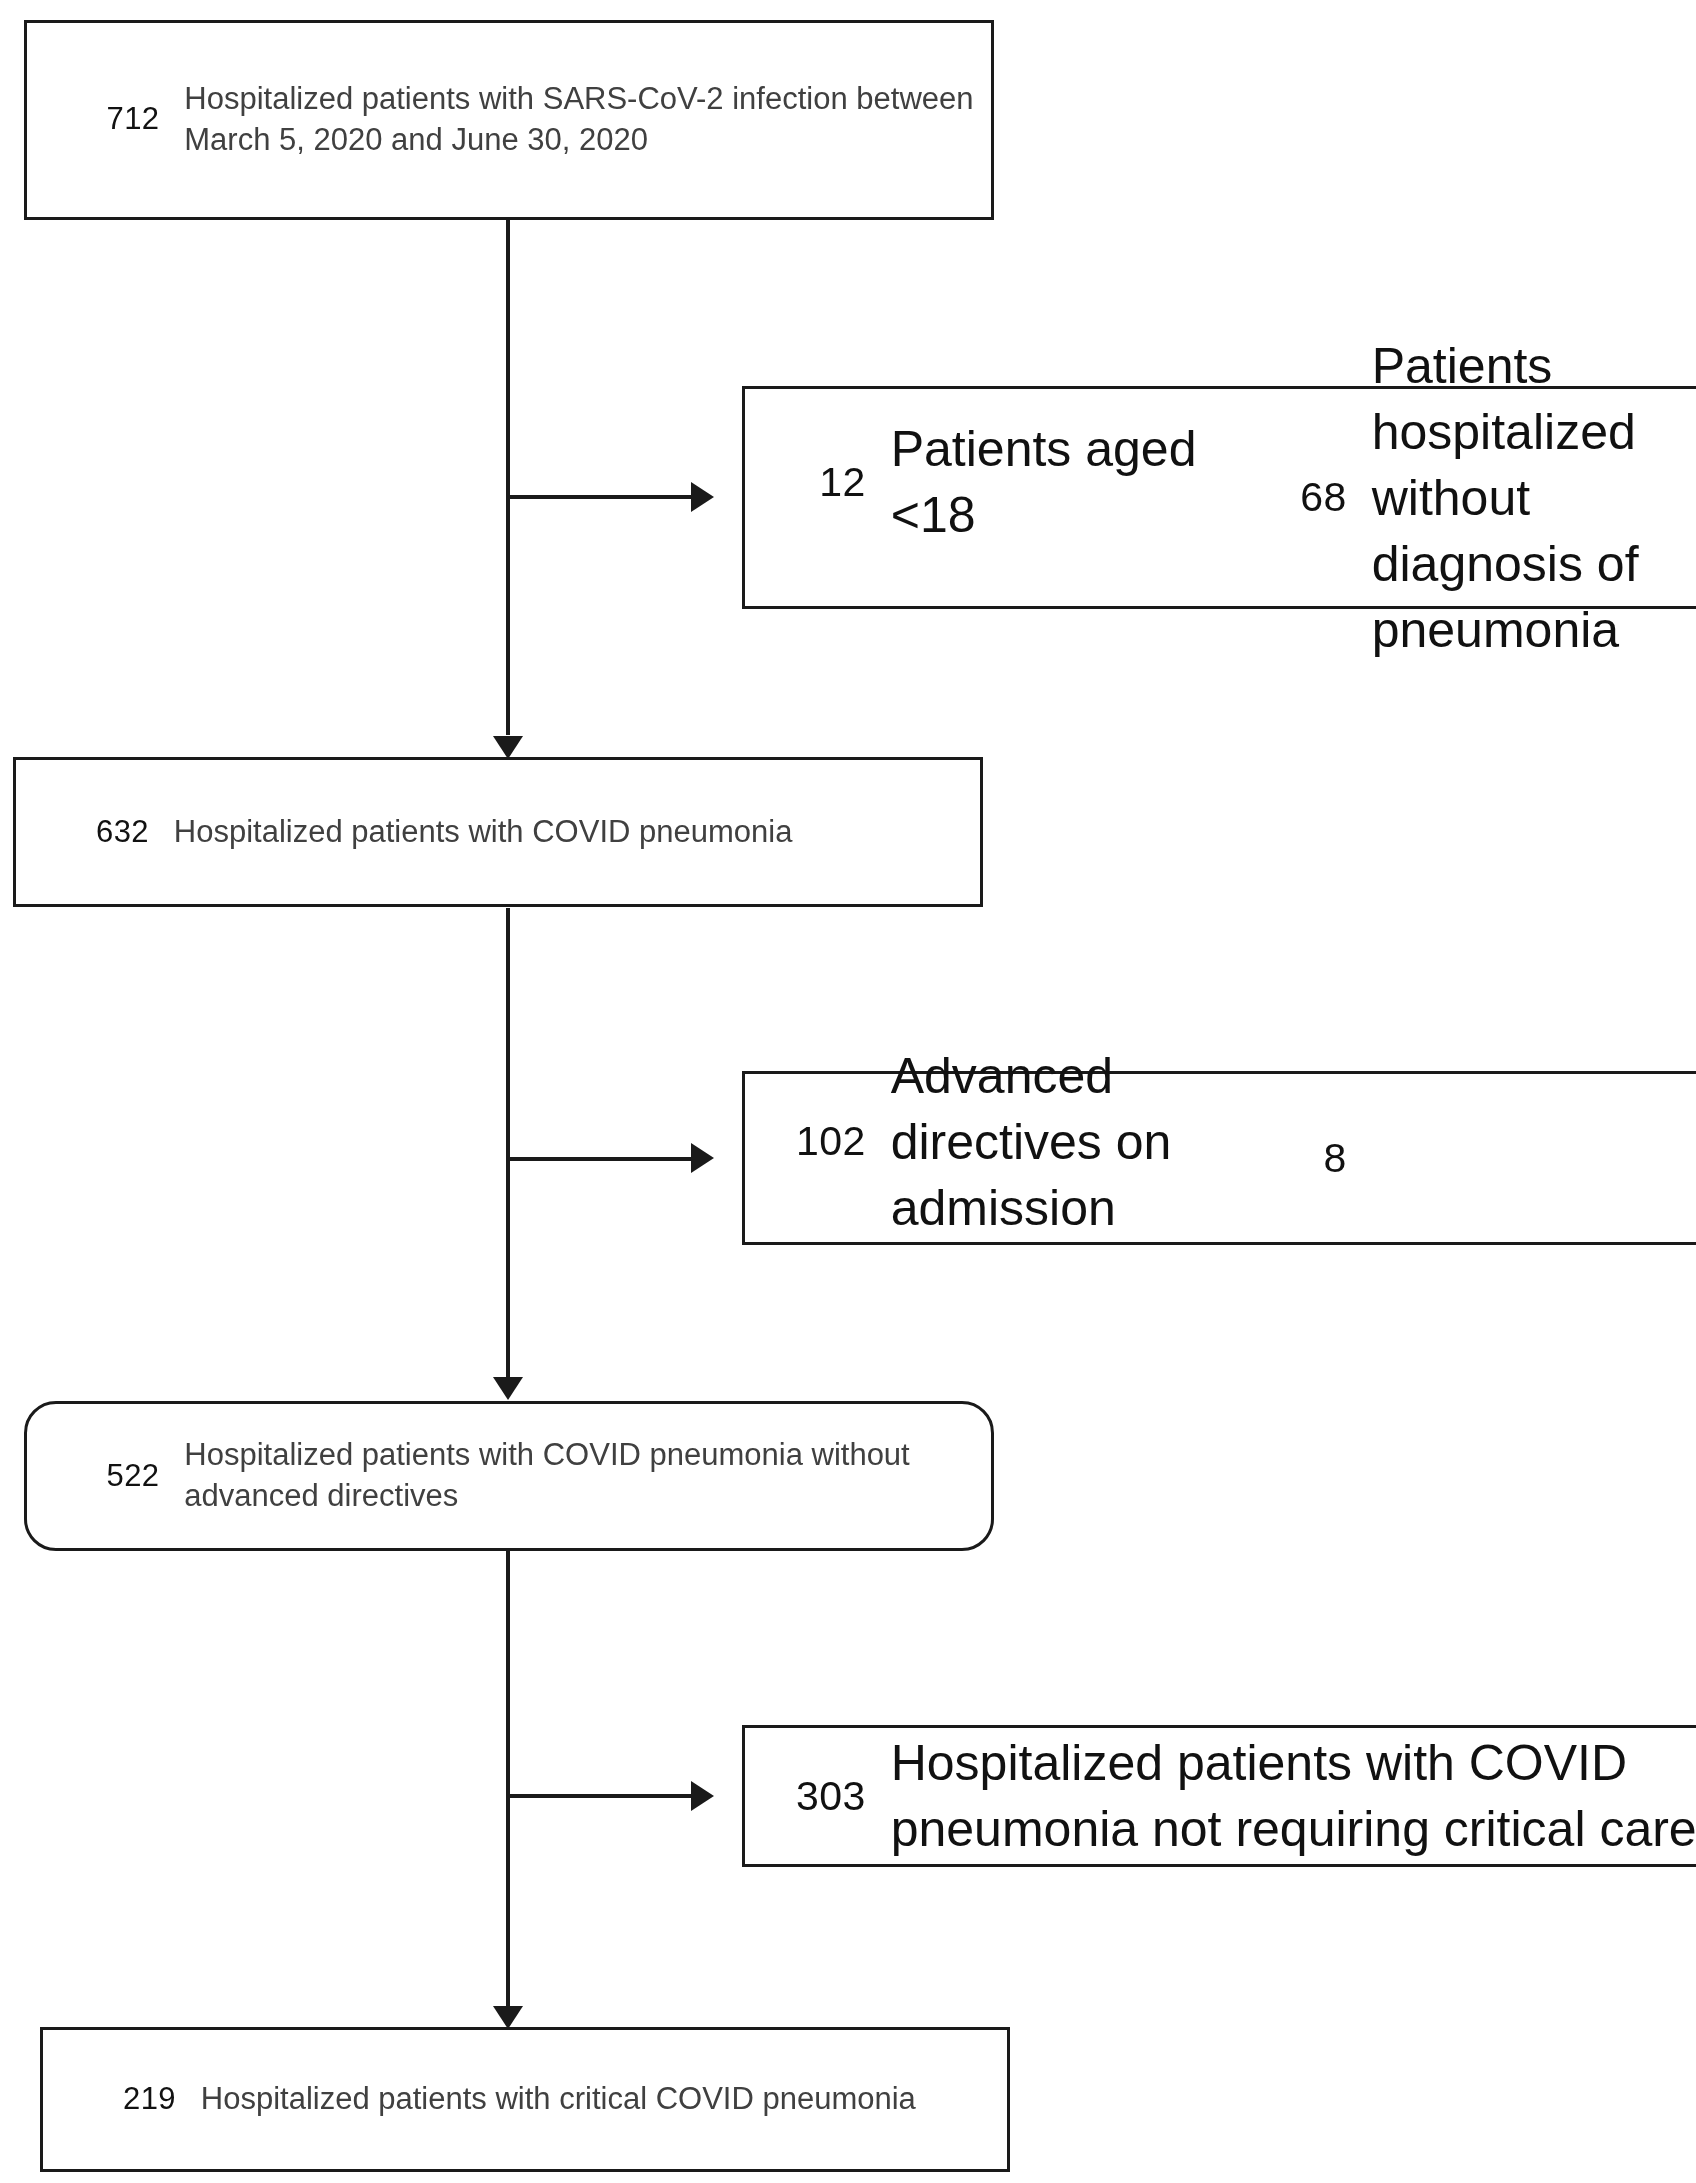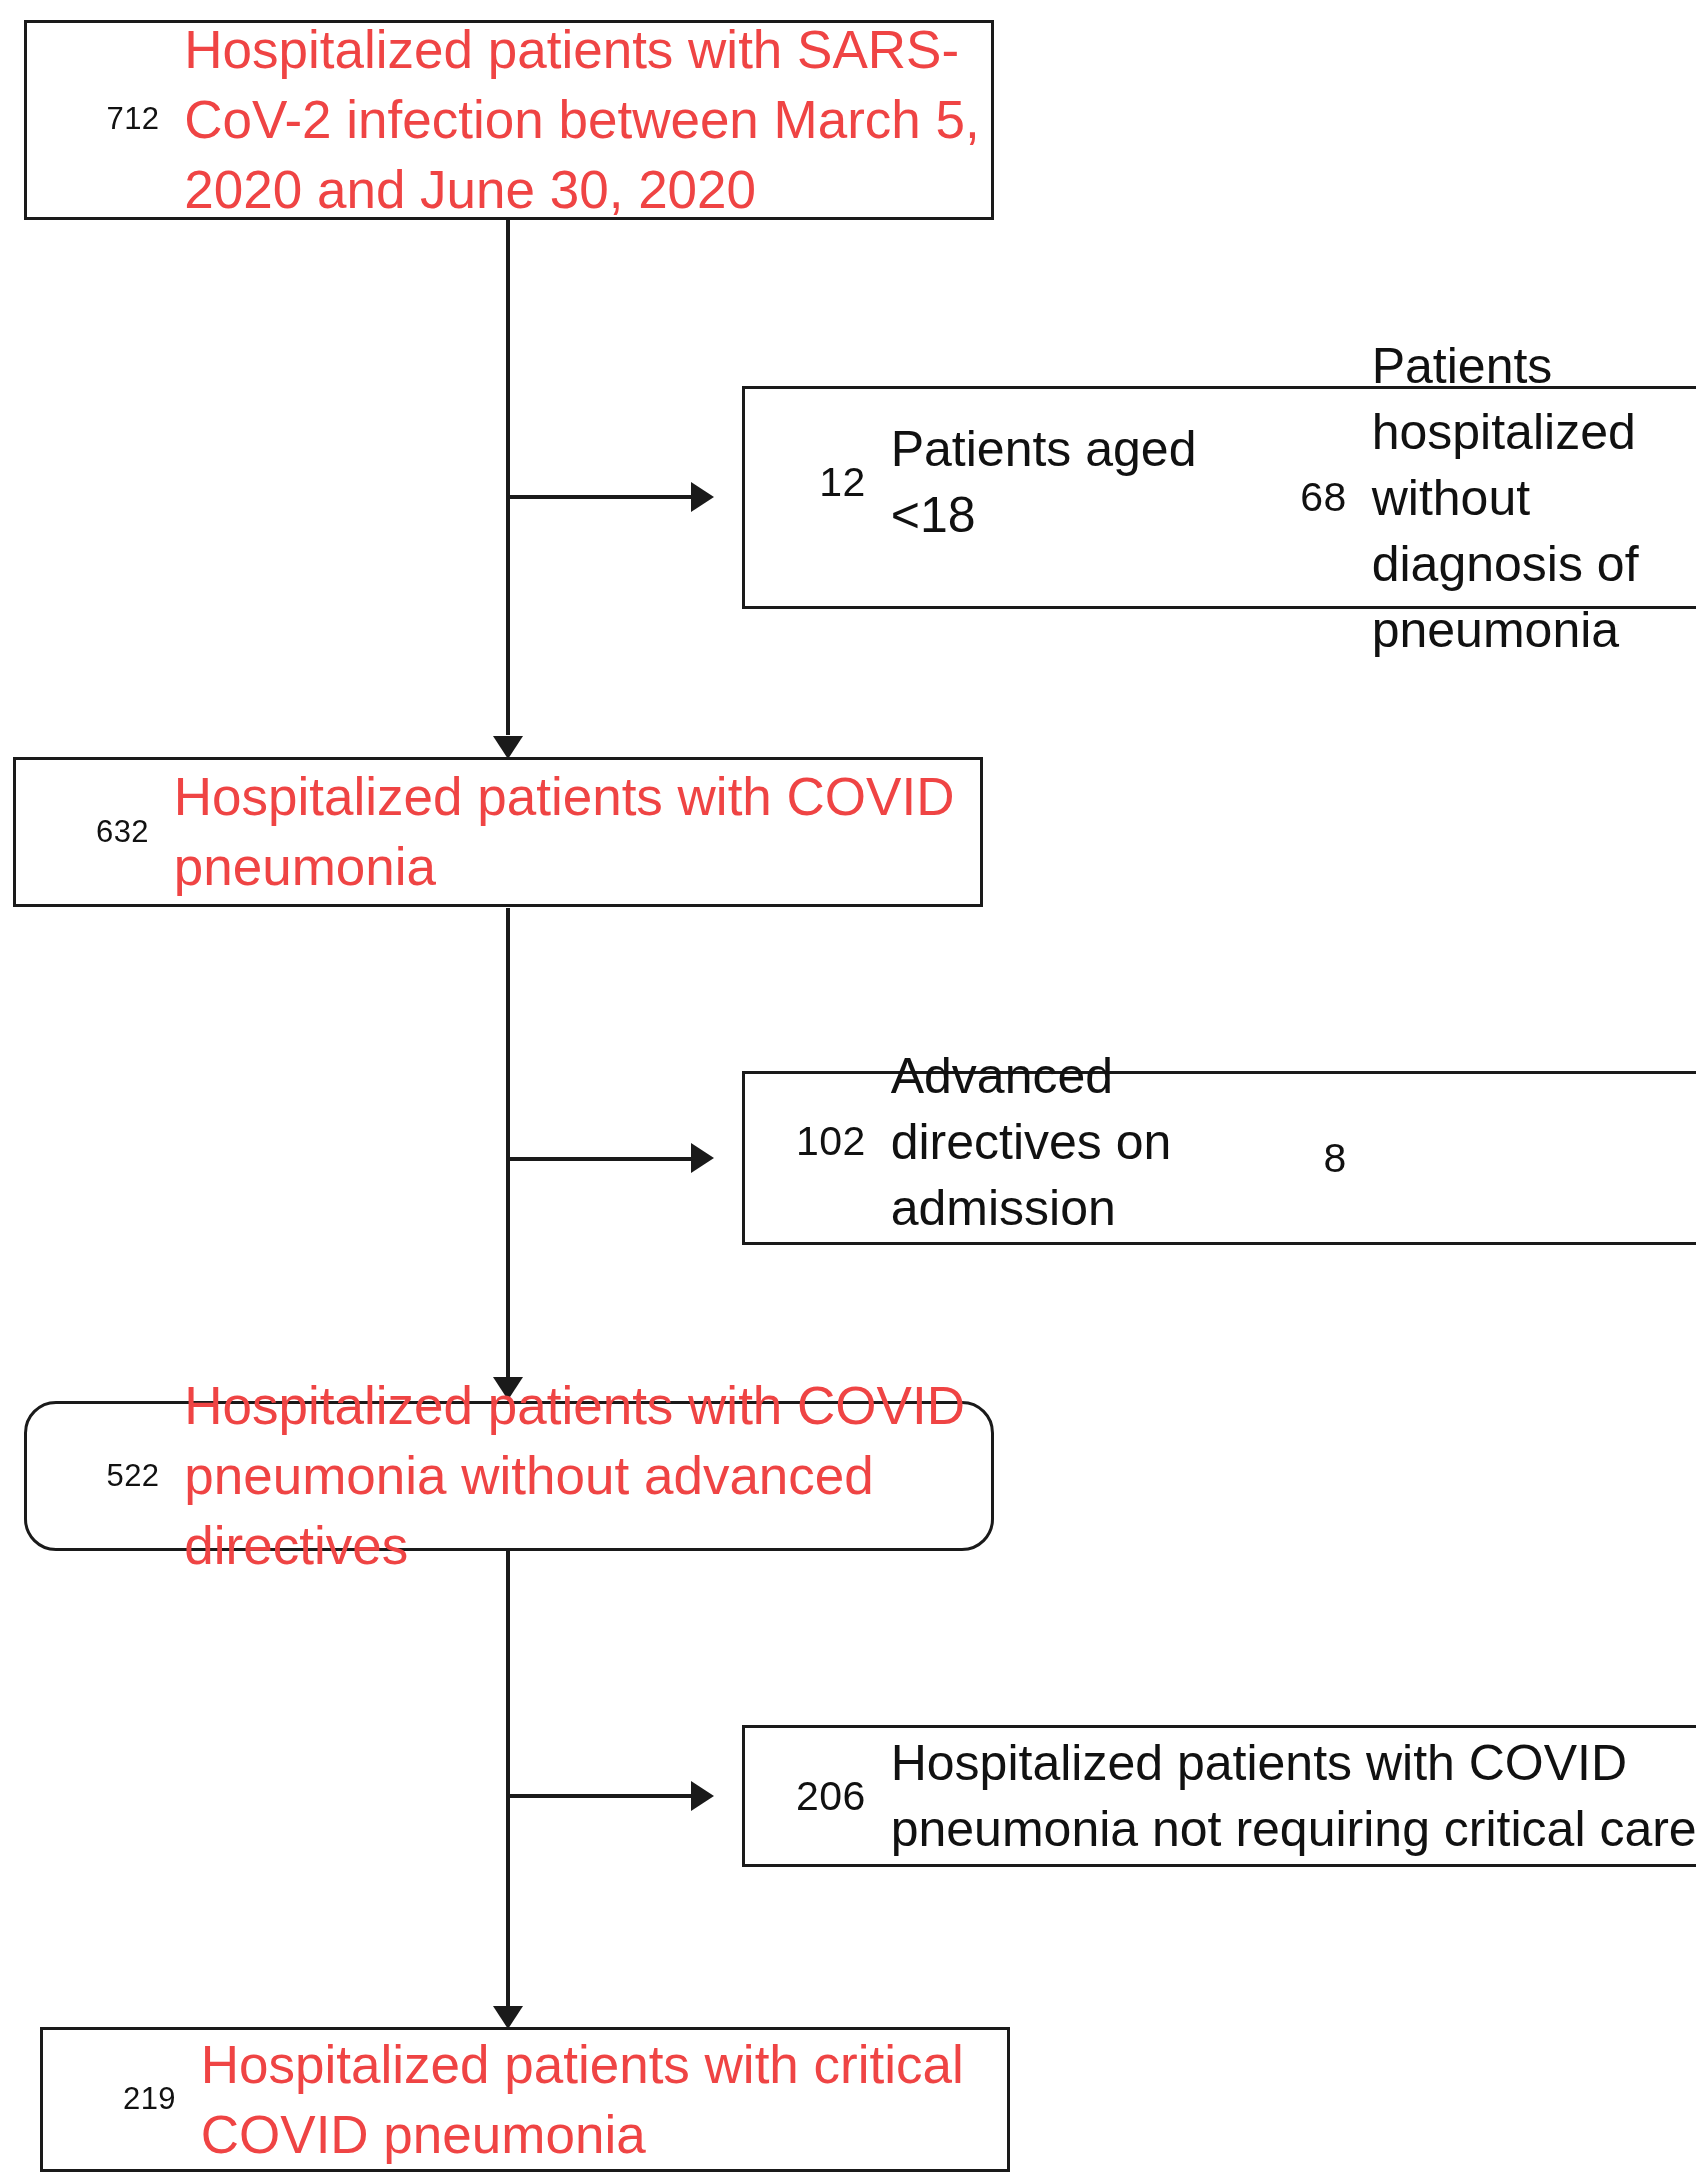--- a/index.html
+++ b/index.html
@@ -33,23 +33,23 @@
     flex: 0 0 auto;
     text-align: right;
     font-size: 31px;
     line-height: 1.32;
     letter-spacing: 0.4px;
     color: #111111;
     white-space: nowrap;
   }
   .node .txt {
     flex: 1 1 auto;
-    font-size: 53px;
+    font-size: 31px;
     line-height: 1.32;
-    color: #ef4444;
+    color: #404040;
     white-space: pre-line;
   }
 
   
   .main-node .num {
     width: 133px;
     padding-right: 17px;
   }
   .main-node .txt {
     padding-left: 7.8px;
@@ -169,21 +169,21 @@
   </div>
 
   <div class="vline" style="left:506px; top:1551px; height:455px;"></div>
   <div class="arrow-down" style="left:493px; top:2006px;"></div>
 
   <div class="hline" style="left:506px; top:1794px; width:192px;"></div>
   <div class="arrow-right" style="left:691px; top:1781px;"></div>
 
   <div class="node excl-node" style="left:714px; top:1725px; width:968px; height:142px;">
     <div class="excl-row">
-      <div class="num">206</div>
+      <div class="num">303</div>
       <div class="txt">Hospitalized patients with COVID pneumonia not requiring critical care</div>
     </div>
   </div>
 
   <div class="node main-node" style="left:40px; top:2027px; width:970px; height:145px;">
     <div class="num">219</div>
     <div class="txt">Hospitalized patients with critical COVID pneumonia</div>
   </div>
 
 </div>

